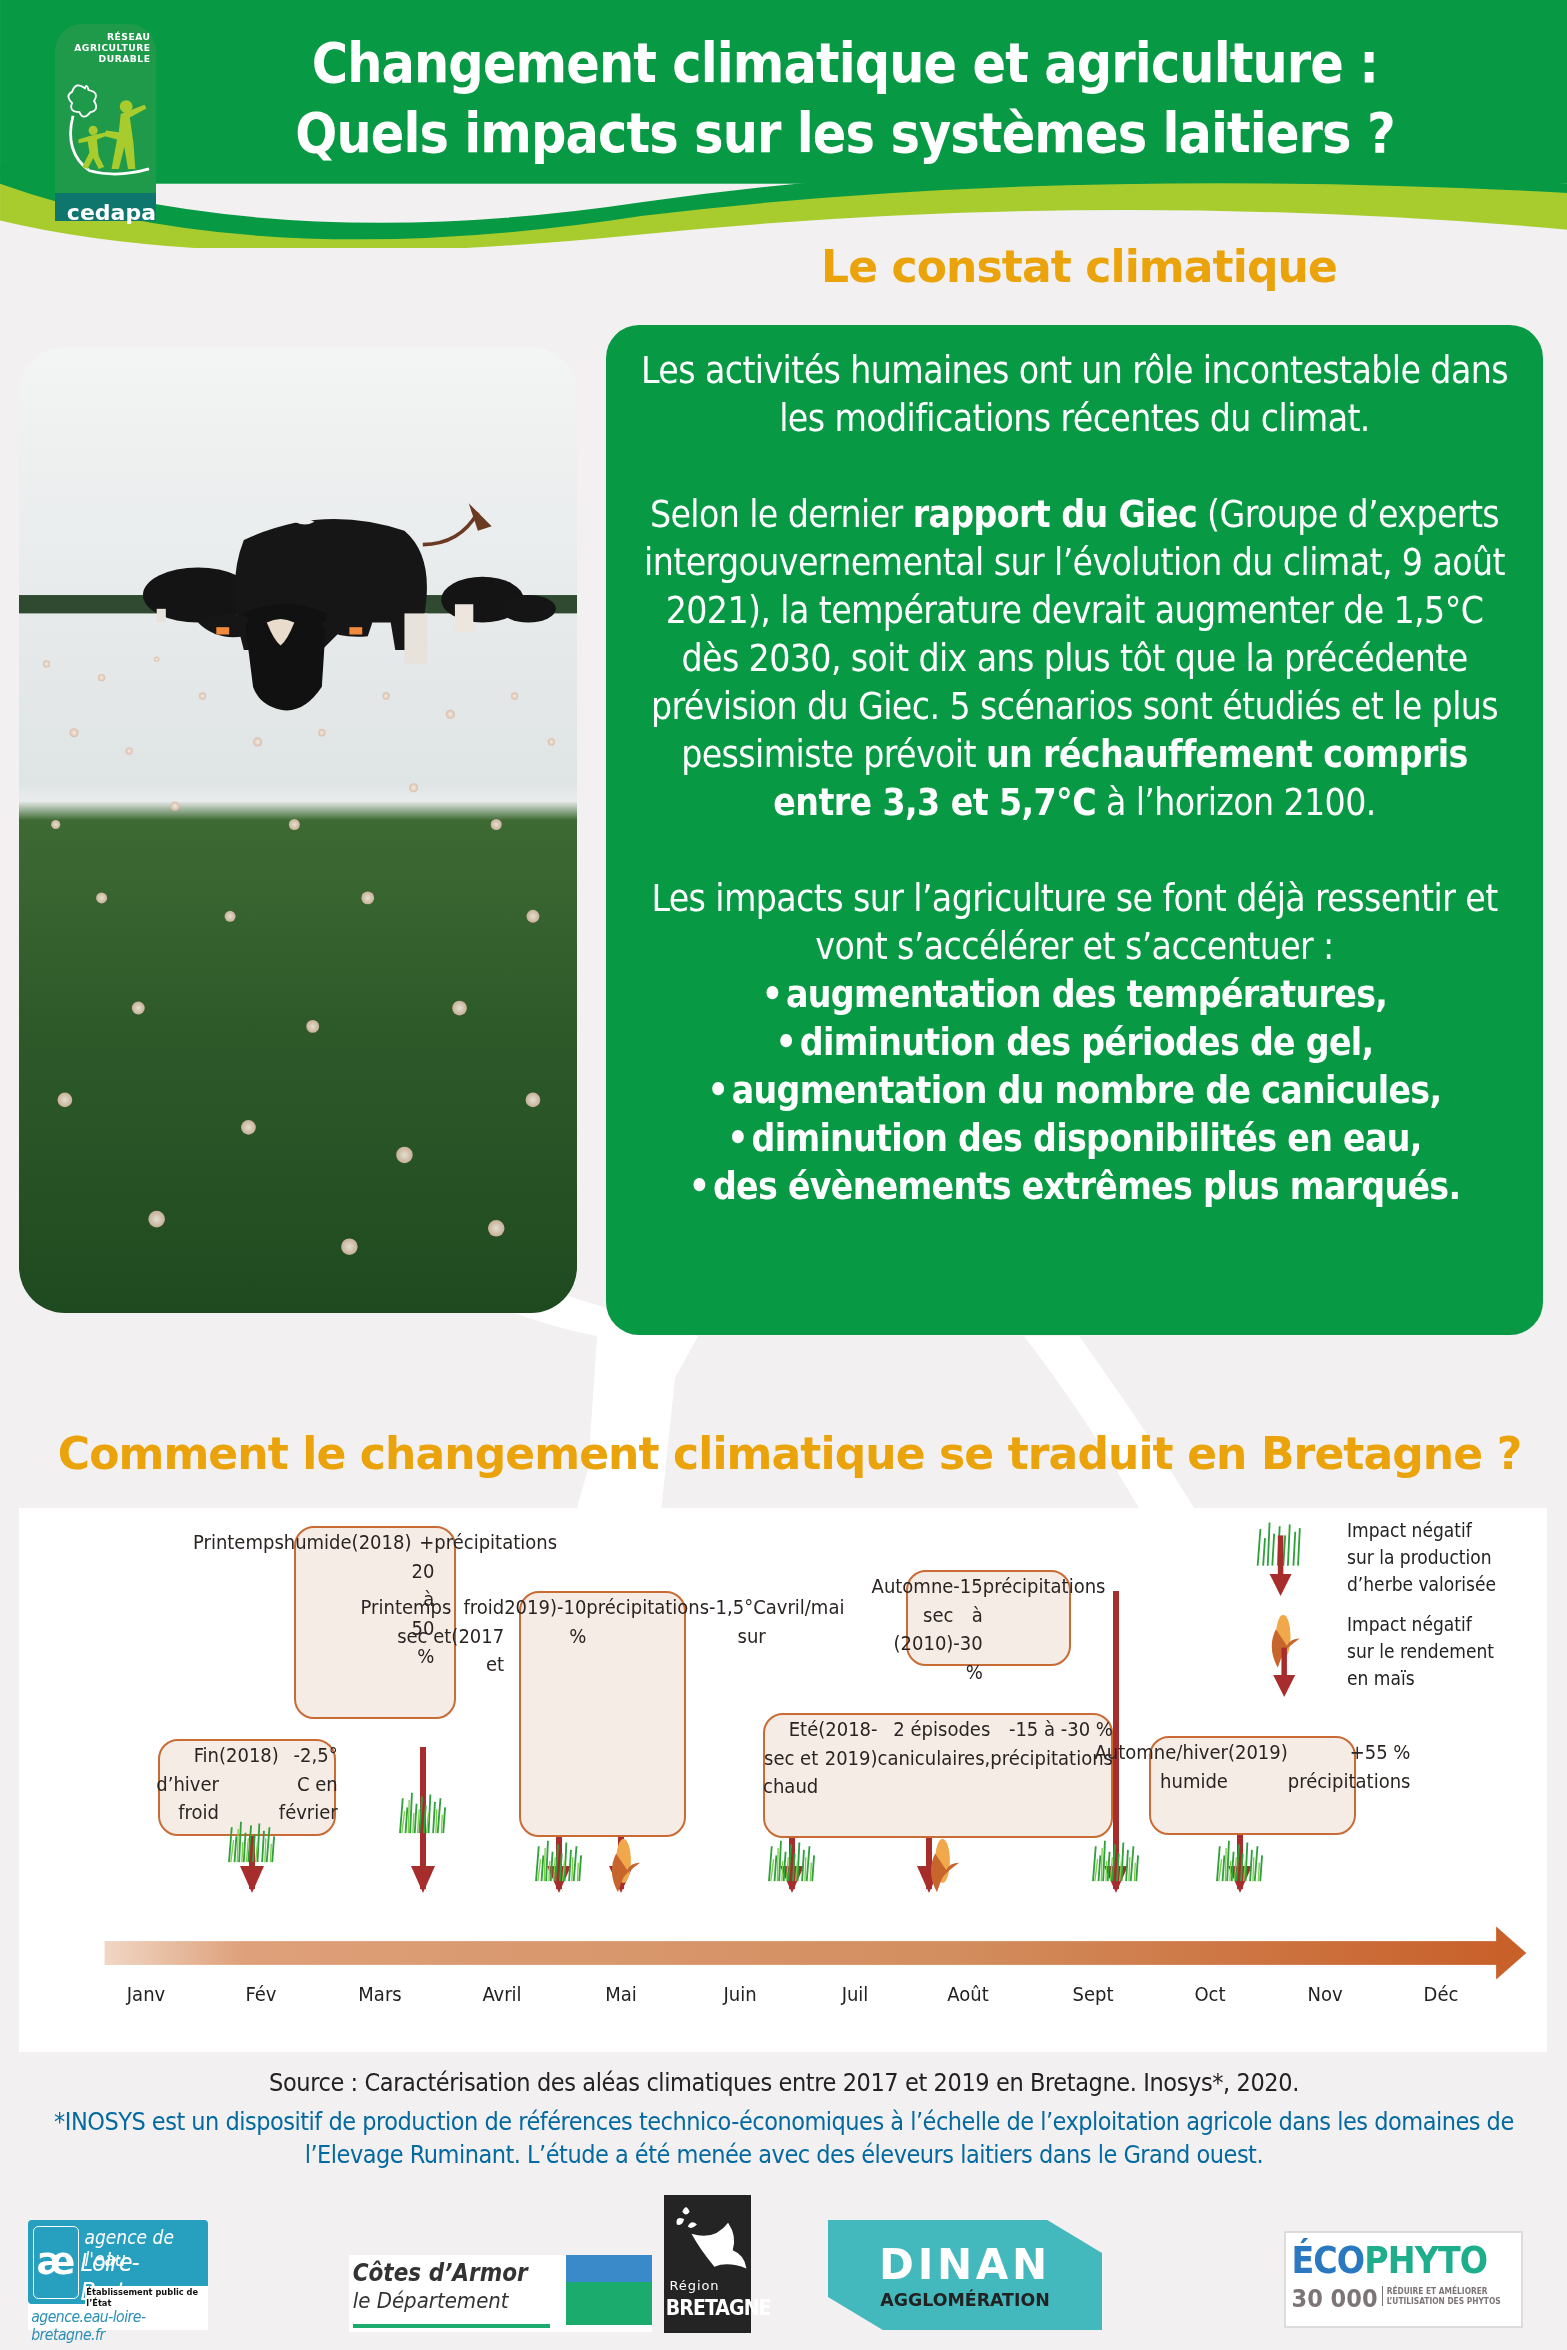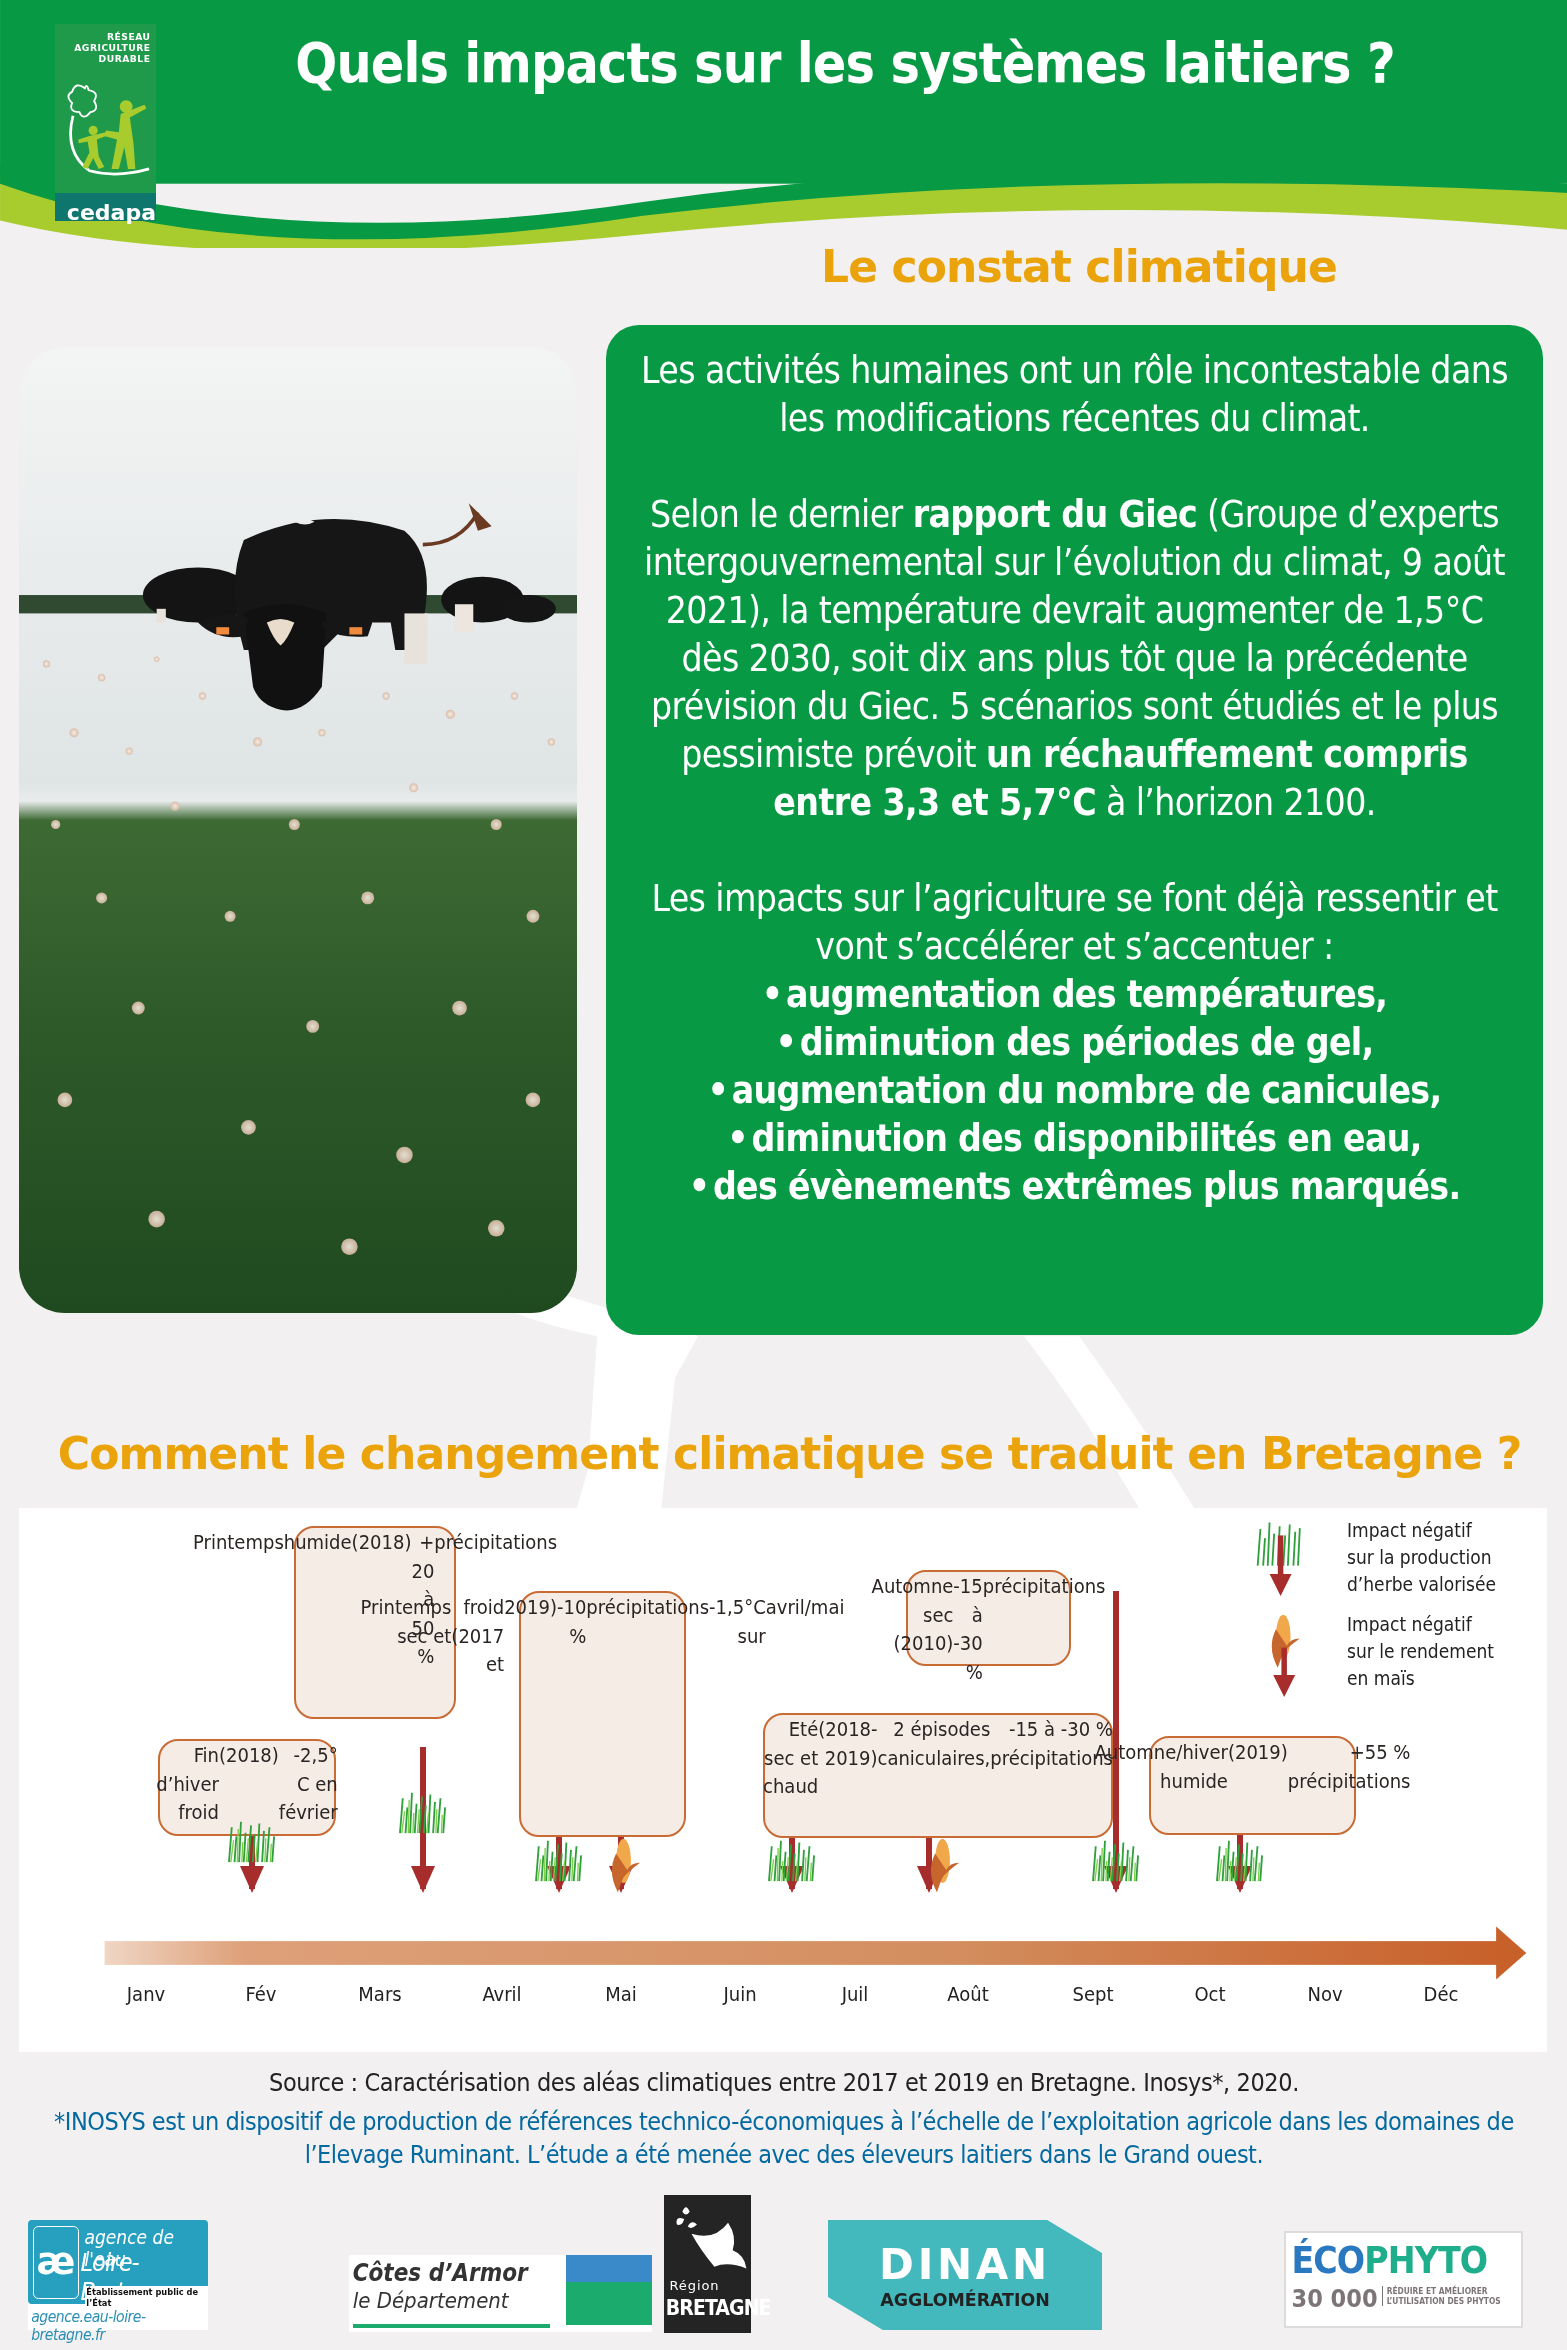--- a/index.html
+++ b/index.html
@@ -2,21 +2,21 @@
 <html style="font-size:14.7px"><head>
 <meta charset="utf-8">
 <style>
   * { box-sizing: border-box; margin: 0; padding: 0; }
   html, body { width: 1568px; height: 2351px; overflow: hidden; }
   body { background: #f2f0f0; font-family: "Liberation Sans", sans-serif; position: relative; }
 
   
   .header { position: absolute; left: 0; top: 0; width: 1568px; height: 248px; }
   .header svg.bg { position: absolute; left: 0; top: 0; }
-  .logo-cedapa { position: absolute; left: 55px; top: 24px; width: 101px; height: 197px; background: #1f9a4a; }
+  .logo-cedapa { position: absolute; left: 55px; top: 24px; width: 101px; height: 197px; background: #1f9a4a; border-radius: 27px; }
   .logo-cedapa .net { position: absolute; right: 5.5px; top: 7.3px; text-align: right; color: #fff; font: bold 9.2px "DejaVu Sans", sans-serif; line-height: 11px; letter-spacing: 0.5px; }
   .logo-cedapa .figs { position: absolute; left: 7.3px; top: 55px; width: 88px; height: 101px; }
   .logo-cedapa .brand { position: absolute; left: 0; bottom: 0; width: 101px; height: 28px; background: #0f766e; color: #fff; font: bold 22px "DejaVu Sans", sans-serif; text-align: right; line-height: 40px; }
   .title { position: absolute; left: 184px; top: 27.5px; width: 1322px; text-align: center; color: #fff; font: bold 55px "DejaVu Sans Condensed", "DejaVu Sans", sans-serif; line-height: 70px; letter-spacing: -0.9px; }
 
   
   .deco { position: absolute; left: 0; top: 0; pointer-events: none; }
 
   .h2 { position: absolute; color: #eaa30a; font: bold 44px "DejaVu Sans", sans-serif; text-align: center; letter-spacing: -0.9px; }
   .photo { position: absolute; left: 19px; top: 347px; width: 558px; height: 966px; border-radius: 46px; overflow: hidden; background: linear-gradient(#f3f4f4 0%, #dfe4e5 45%, #e9ecec 47%, #3d6a33 49%, #2e5a2a 70%, #1f4a20 100%); }
@@ -90,20 +90,21 @@
       <path d="M25 10 q-10 -8 -14 4 q-8 4 0 12 q-4 10 8 10 q4 10 12 0 q10 -2 4 -12 q6 -10 -6 -12 q-2 -8 -4 -2z" fill="none" stroke="#fff" stroke-width="2"></path>
       <path d="M12 40 Q 2 80 30 100 Q 60 108 95 98" fill="none" stroke="#fff" stroke-width="3"></path>
       <circle cx="70" cy="30" r="7" fill="#a8cc2e"></circle>
       <path d="M64 38 L 90 28 L 92 32 L 74 42 L 78 70 L 80 98 L 72 98 L 68 74 L 62 98 L 54 98 L 60 66 L 46 62 L 48 56 L 62 58 Z" fill="#a8cc2e"></path>
       <circle cx="34" cy="56" r="5" fill="#a8cc2e"></circle>
       <path d="M30 62 L 48 58 L 48 62 L 38 66 L 40 84 L 46 96 L 40 98 L 34 86 L 28 98 L 22 96 L 30 80 L 28 68 L 18 70 L 18 66 Z" fill="#a8cc2e"></path>
     </svg>
     <div class="brand">cedapa</div>
   </div>
   <div class="title">
+    <div>Changement climatique et agriculture :</div>
     <div>Quels impacts sur les systèmes laitiers ?</div>
   </div>
 </div>
 
 <div class="h2" style="left:606px; top:241px; width:946px;">Le constat climatique</div>
 
 <div class="photo">
   <svg class="cow" width="558" height="966" viewBox="0 0 608 1052">
     <defs>
       <radialGradient id="fl" cx="50%" cy="50%" r="50%">

